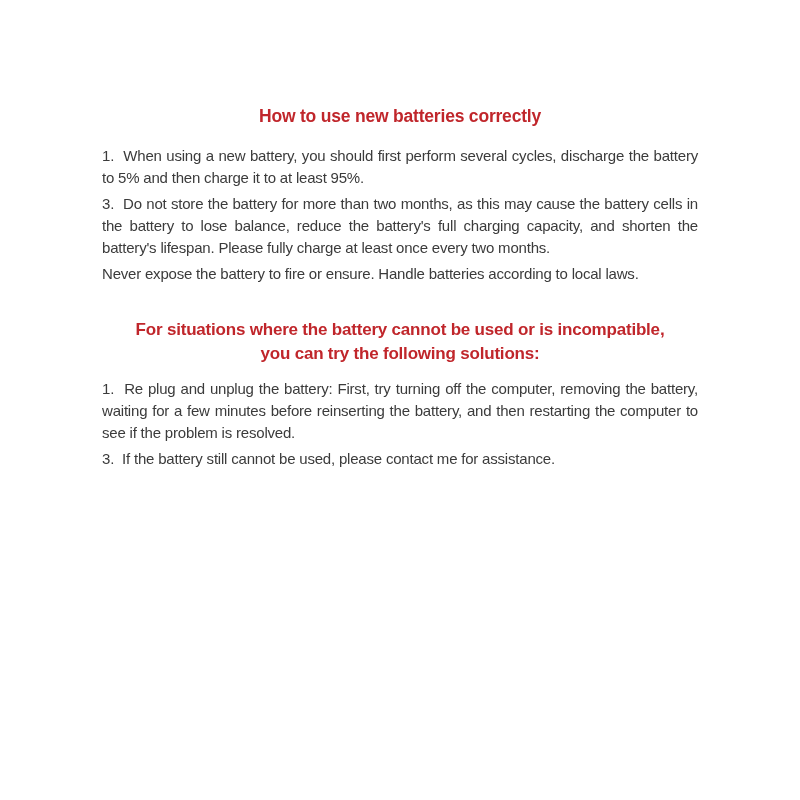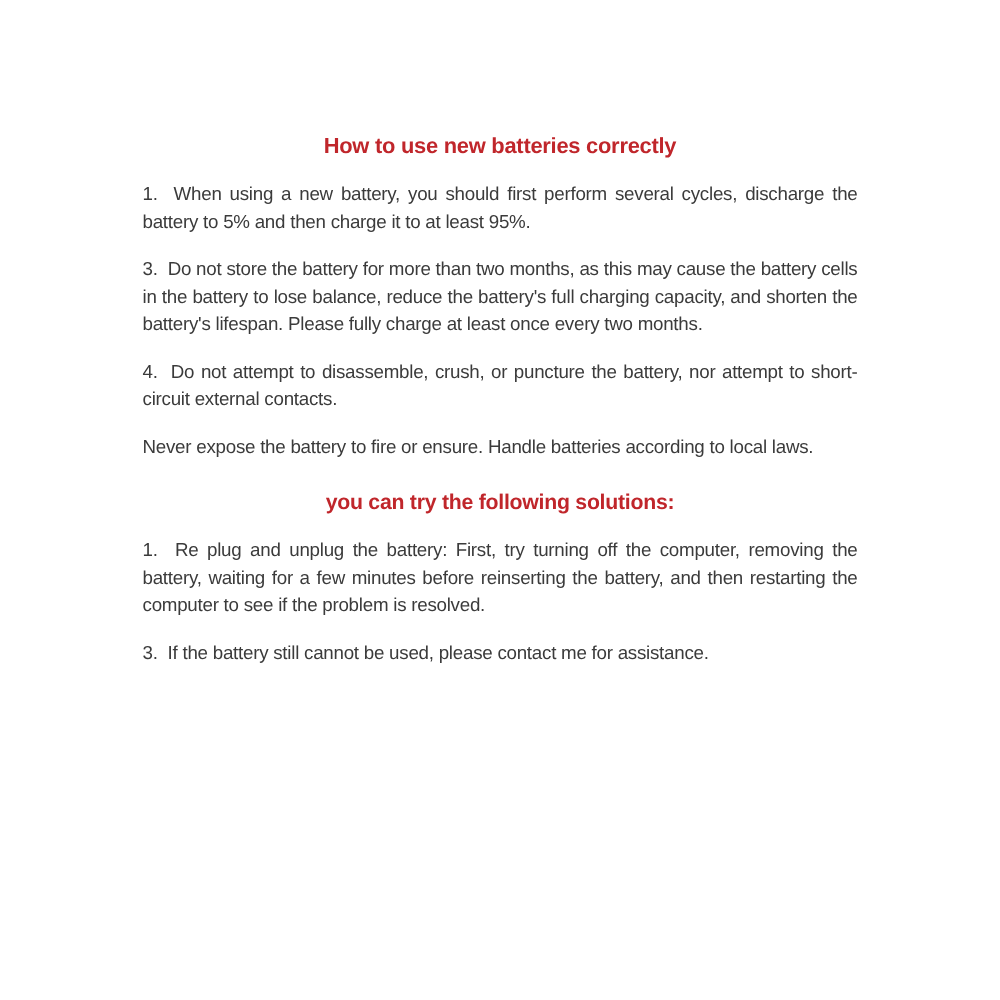--- a/index.html
+++ b/index.html
@@ -29,47 +29,47 @@
     margin: 0;
     text-align: center;
     color: var(--accent);
     font-weight: 700;
     font-size: 17px;
     line-height: 24px;
     letter-spacing: -0.2px;
   }
   .title { margin-top: 104px; font-size: 17.5px; }
   .subheading-1 { margin-top: 33px; }
-  .subheading-2 { margin-top: 21px; }
+  .subheading-2 { }
   .instructions { margin-top: 17px; }
   .instructions-2 { margin-top: 12px; }
   p.item {
-    margin: 16px;
+    margin: 4px;
     color: var(--text);
     font-size: 15px;
     line-height: 22px;
     text-align: justify;
     letter-spacing: -0.2px;
   }
 </style>
 </head>
 <body>
 
 <div class="page">
   <div class="content">
 
     <h1 class="heading title">How to use new batteries correctly</h1>
 
     <div class="instructions">
       <p class="item">1.&nbsp; When using a new battery, you should first perform several cycles, discharge the battery to 5% and then charge it to at least 95%.</p>
       <p class="item">3.&nbsp; Do not store the battery for more than two months, as this may cause the battery cells in the battery to lose balance, reduce the battery's full charging capacity, and shorten the battery's lifespan. Please fully charge at least once every two months.</p>
-      <p class="item">4.&nbsp; Do not attempt to disassemble, crush, or puncture the battery, nor attempt to short-circuit external contacts.</p>
       <p class="item">Never expose the battery to fire or ensure. Handle batteries according to local laws.</p>
     </div>
 
+    <h2 class="heading subheading-1">For situations where the battery cannot be used or is incompatible,</h2>
 
     <h2 class="heading subheading-2">you can try the following solutions:</h2>
 
     <div class="instructions instructions-2">
       <p class="item">1.&nbsp; Re plug and unplug the battery: First, try turning off the computer, removing the battery, waiting for a few minutes before reinserting the battery, and then restarting the computer to see if the problem is resolved.</p>
       <p class="item">3.&nbsp; If the battery still cannot be used, please contact me for assistance.</p>
     </div>
 
   </div>
 </div>

